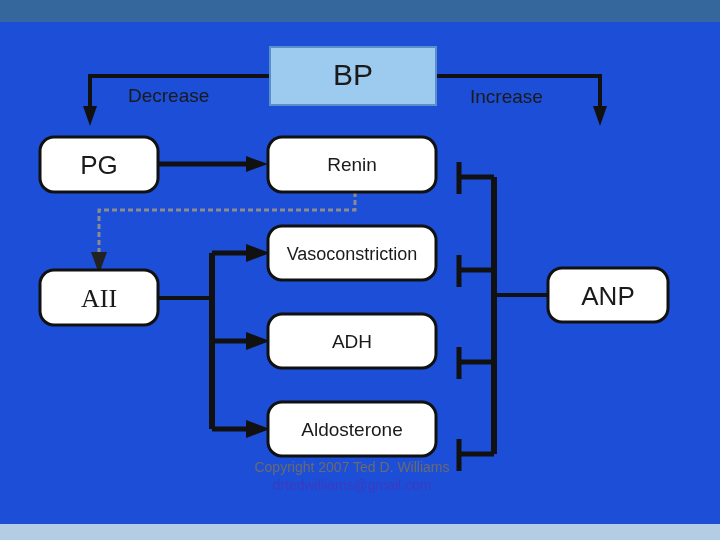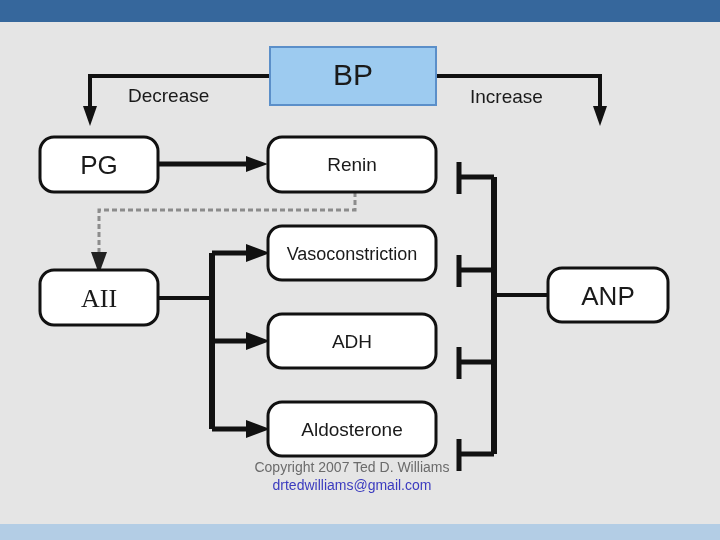--- a/index.html
+++ b/index.html
@@ -4,21 +4,21 @@
 <style>
   html, body {
     margin: 0;
     padding: 0;
     background: #ffffff;
   }
   #slide {
     position: relative;
     width: 720px;
     height: 540px;
-    background: #e5e5e5;
+    background: #1d4ed8;
     overflow: hidden;
     font-family: "Liberation Sans", sans-serif;
   }
   .band-top {
     position: absolute;
     left: 0; top: 0;
     width: 720px; height: 22px;
     background: #36679c;
   }
   .band-bottom {

